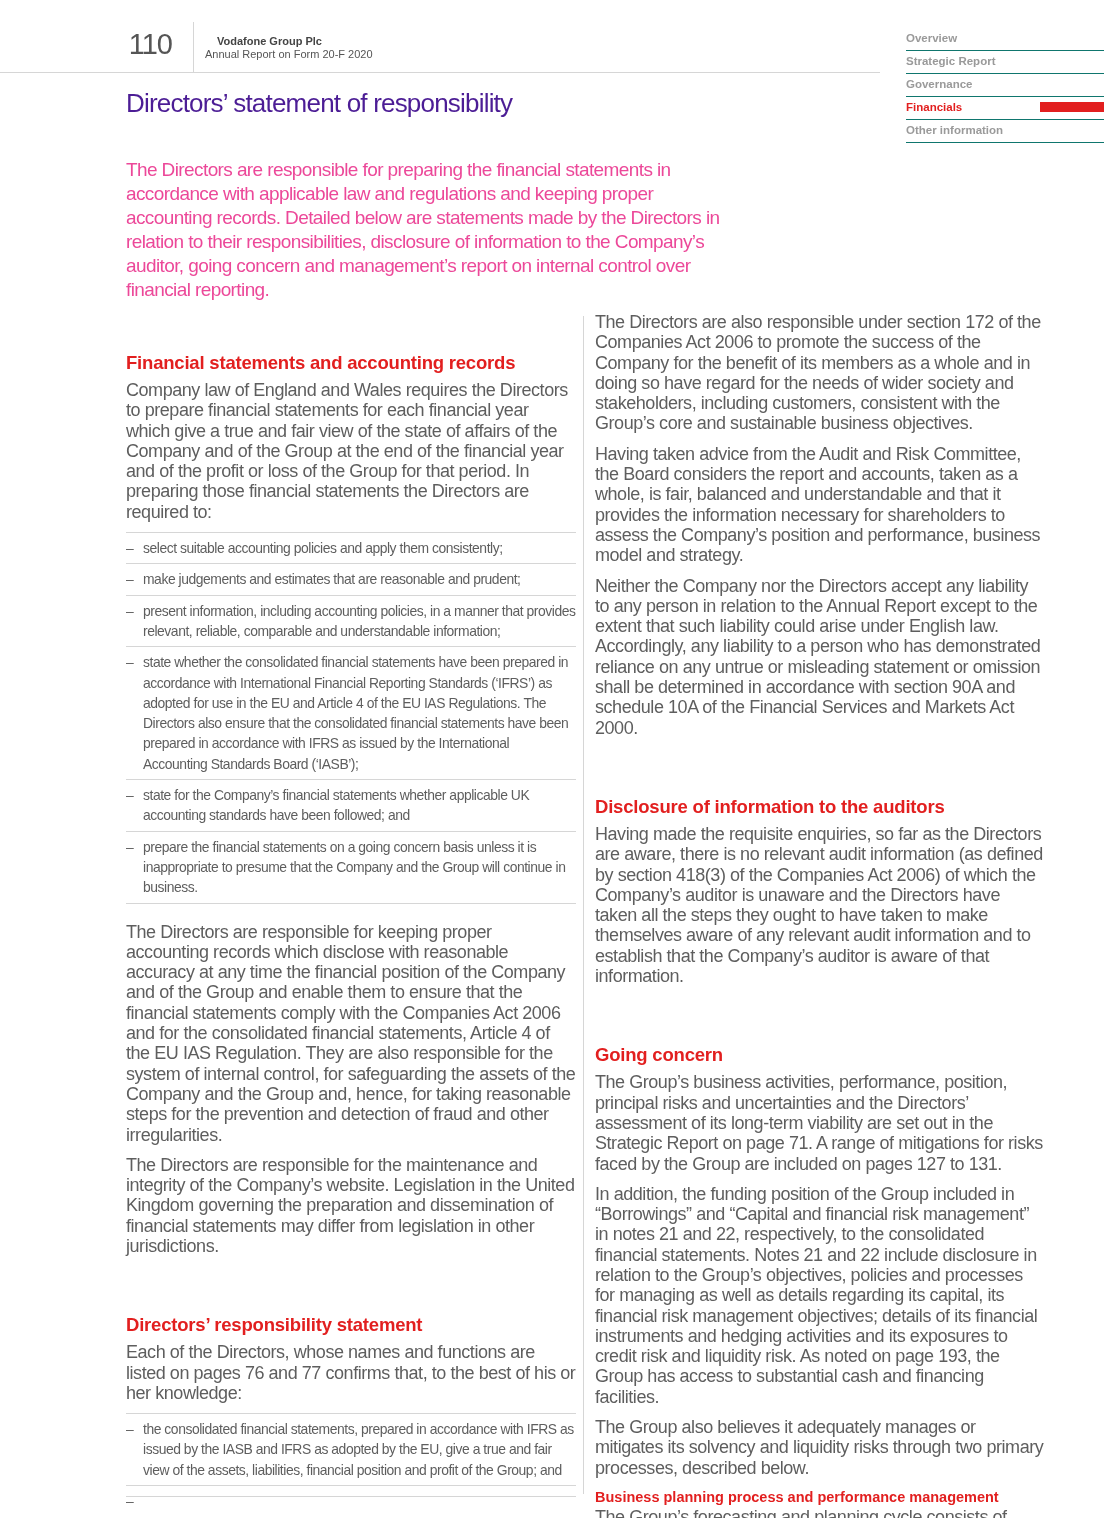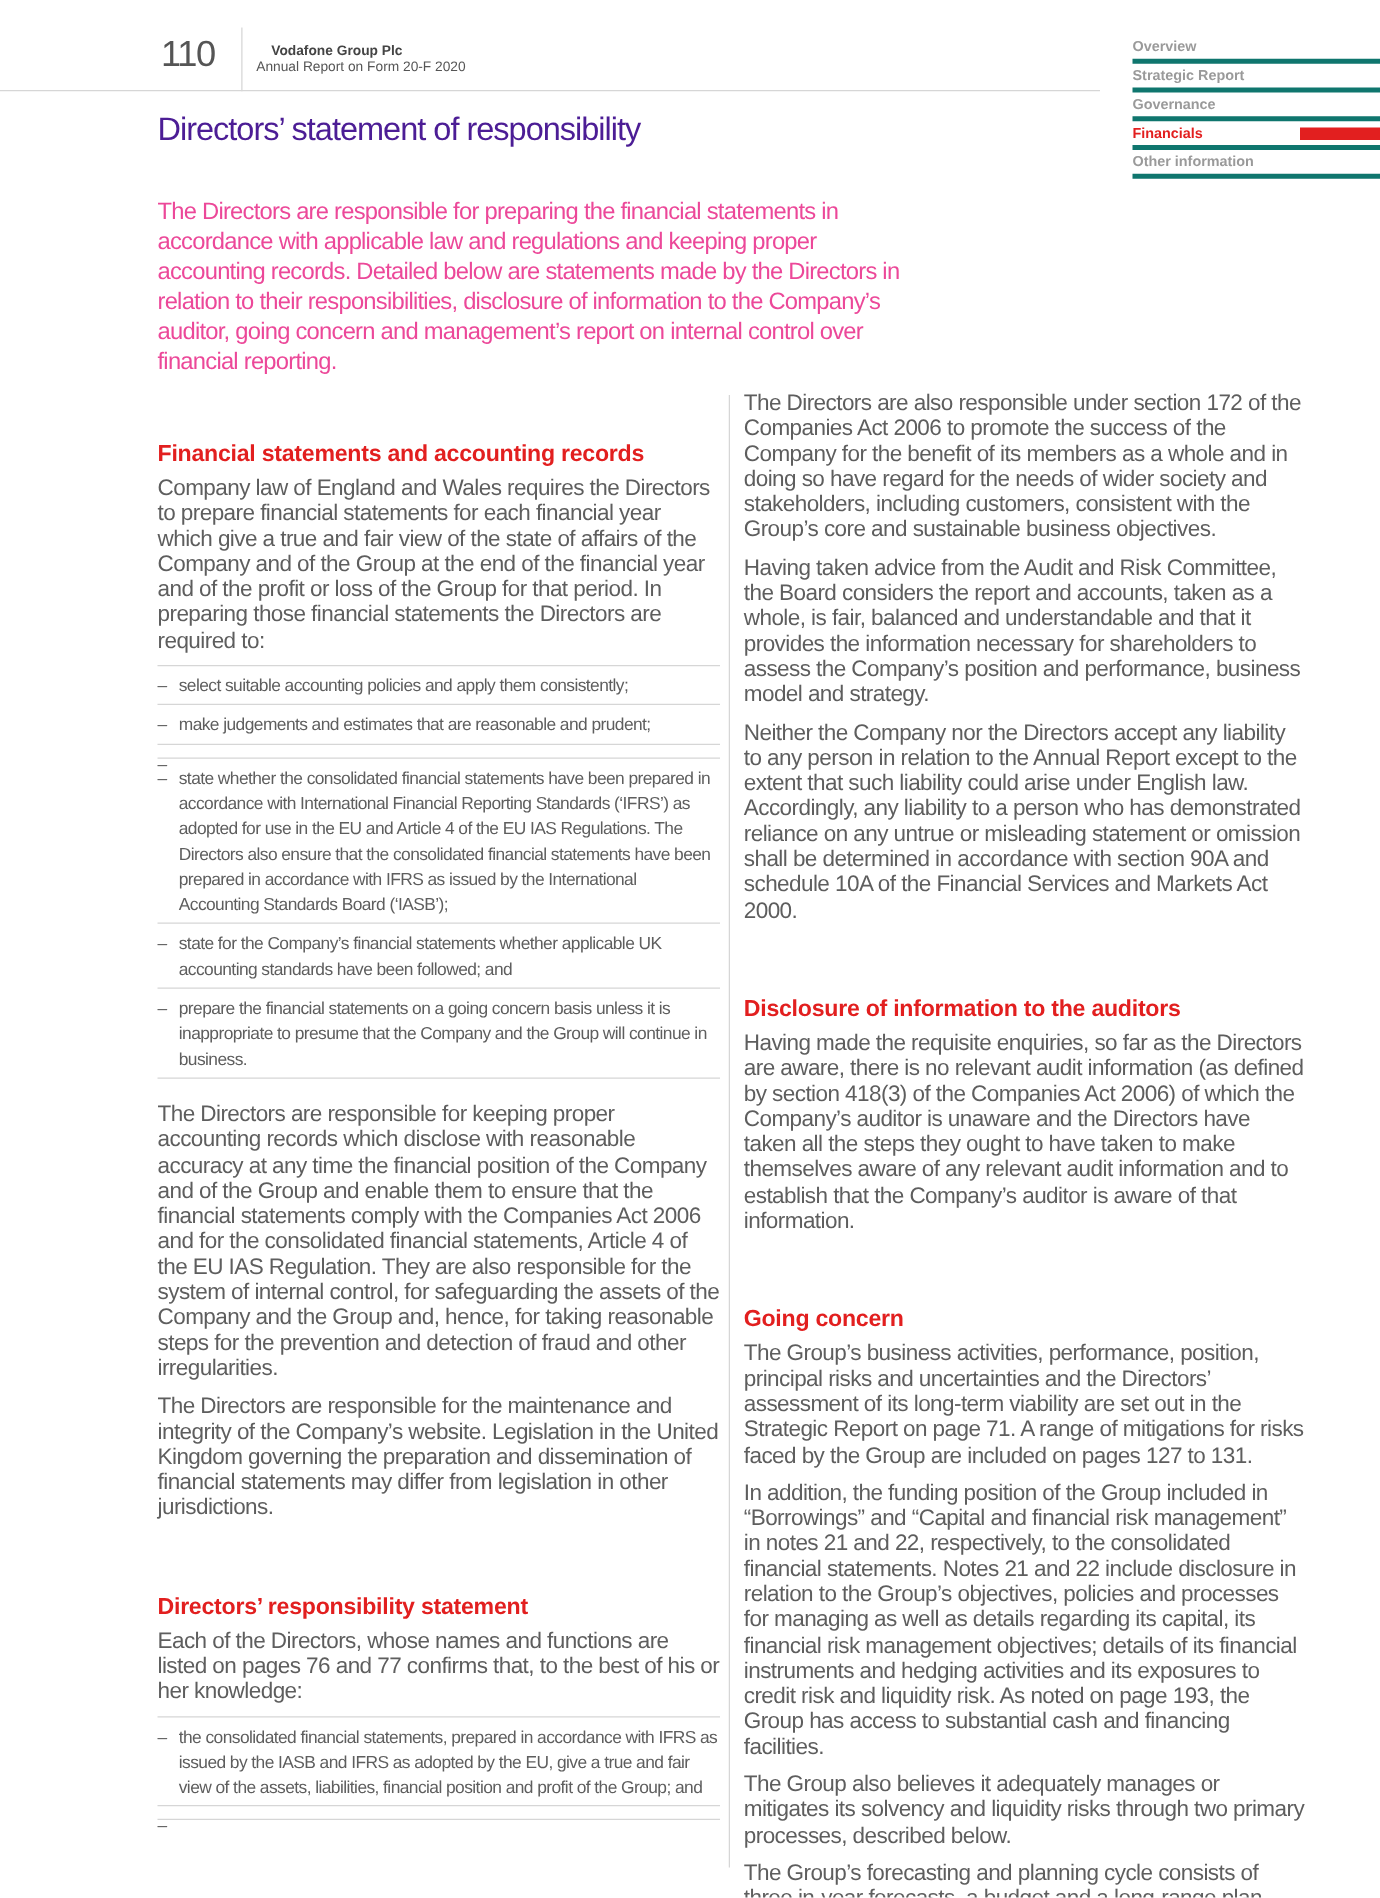--- a/index.html
+++ b/index.html
@@ -6,21 +6,21 @@
   html, body { width: 1104px; height: 1518px; background: #ffffff; overflow: hidden; }
   body { position: relative; font-family: "Liberation Sans", sans-serif; color: #5a5a5a; }
 
   .header-line { position: absolute; left: 0; top: 72px; width: 880px; height: 1px; background: #d6d6d6; }
   .page-number { position: absolute; left: 100px; top: 28px; width: 72px; text-align: right; font-size: 29px; color: #555; font-weight: 300; letter-spacing: -1px; }
   .header-vdivider { position: absolute; left: 193px; top: 22px; width: 1px; height: 51px; background: #d6d6d6; }
   .company-name { position: absolute; left: 205px; top: 35px; font-size: 11px; font-weight: bold; color: #444; margin-left: 12px; }
   .report-name { position: absolute; left: 205px; top: 48px; font-size: 11px; color: #555; }
 
   .nav { position: absolute; left: 906px; top: 28px; width: 198px; }
-  .nav-item { position: relative; height: 23px; border-bottom: 4px solid #0f766e; font-size: 11.5px; font-weight: bold; color: #9a9a9a; line-height: 21px; cursor: pointer; }
+  .nav-item { position: relative; height: 23px; border-bottom: 1px solid #0f766e; font-size: 11.5px; font-weight: bold; color: #9a9a9a; line-height: 21px; cursor: pointer; }
   .nav-item.active { color: #e21f1f; }
   .nav-item .active-bar { position: absolute; right: 0; top: 5px; width: 64px; height: 10px; background: #e21f1f; }
 
   .page-title { position: absolute; left: 126px; top: 88px; font-size: 26px; font-weight: normal; color: #4c1d95; letter-spacing: -0.8px; }
 
   .intro { position: absolute; left: 126px; top: 158px; width: 600px; font-size: 19px; line-height: 24px; color: #ec4899; letter-spacing: -0.6px; }
 
   .col { position: absolute; top: 312px; width: 450px; }
   .col-left { left: 126px; }
   .col-right { left: 595px; }
@@ -56,21 +56,21 @@
 <p class="intro">The Directors are responsible for preparing the financial statements in accordance with applicable law and regulations and keeping proper accounting records. Detailed below are statements made by the Directors in relation to their responsibilities, disclosure of information to the Company’s auditor, going concern and management’s report on internal control over financial reporting.</p>
 
 <div class="col-divider"></div>
 
 <section class="col col-left">
   <h2 class="section-heading">Financial statements and accounting records</h2>
   <p class="body">Company law of England and Wales requires the Directors to prepare financial statements for each financial year which give a true and fair view of the state of affairs of the Company and of the Group at the end of the financial year and of the profit or loss of the Group for that period. In preparing those financial statements the Directors are required to:</p>
   <ul class="dash-list">
     <li><span class="dash">–</span><span>select suitable accounting policies and apply them consistently;</span></li>
     <li><span class="dash">–</span><span>make judgements and estimates that are reasonable and prudent;</span></li>
-    <li><span class="dash">–</span></li>
+    <li><span class="dash">–</span><span>present information, including accounting policies, in a manner that provides relevant, reliable, comparable and understandable information;</span></li>
     <li><span class="dash">–</span><span>state whether the consolidated financial statements have been prepared in accordance with International Financial Reporting Standards (‘IFRS’) as adopted for use in the EU and Article 4 of the EU IAS Regulations. The Directors also ensure that the consolidated financial statements have been prepared in accordance with IFRS as issued by the International Accounting Standards Board (‘IASB’);</span></li>
     <li><span class="dash">–</span><span>state for the Company’s financial statements whether applicable UK accounting standards have been followed; and</span></li>
     <li><span class="dash">–</span><span>prepare the financial statements on a going concern basis unless it is inappropriate to presume that the Company and the Group will continue in business.</span></li>
   </ul>
   <div class="spacer"></div>
   <p class="body">The Directors are responsible for keeping proper accounting records which disclose with reasonable accuracy at any time the financial position of the Company and of the Group and enable them to ensure that the financial statements comply with the Companies Act 2006 and for the consolidated financial statements, Article 4 of the EU IAS Regulation. They are also responsible for the system of internal control, for safeguarding the assets of the Company and the Group and, hence, for taking reasonable steps for the prevention and detection of fraud and other irregularities.</p>
   <p class="body">The Directors are responsible for the maintenance and integrity of the Company’s website. Legislation in the United Kingdom governing the preparation and dissemination of financial statements may differ from legislation in other jurisdictions.</p>
   <div class="spacer"></div>
   <h2 class="section-heading">Directors’ responsibility statement</h2>
   <p class="body">Each of the Directors, whose names and functions are listed on pages 76 and 77 confirms that, to the best of his or her knowledge:</p>
@@ -85,14 +85,15 @@
   <p class="body">Having taken advice from the Audit and Risk Committee, the Board considers the report and accounts, taken as a whole, is fair, balanced and understandable and that it provides the information necessary for shareholders to assess the Company’s position and performance, business model and strategy.</p>
   <p class="body">Neither the Company nor the Directors accept any liability to any person in relation to the Annual Report except to the extent that such liability could arise under English law. Accordingly, any liability to a person who has demonstrated reliance on any untrue or misleading statement or omission shall be determined in accordance with section 90A and schedule 10A of the Financial Services and Markets Act 2000.</p>
   <div class="spacer"></div>
   <h2 class="section-heading">Disclosure of information to the auditors</h2>
   <p class="body">Having made the requisite enquiries, so far as the Directors are aware, there is no relevant audit information (as defined by section 418(3) of the Companies Act 2006) of which the Company’s auditor is unaware and the Directors have taken all the steps they ought to have taken to make themselves aware of any relevant audit information and to establish that the Company’s auditor is aware of that information.</p>
   <div class="spacer"></div>
   <h2 class="section-heading">Going concern</h2>
   <p class="body">The Group’s business activities, performance, position, principal risks and uncertainties and the Directors’ assessment of its long-term viability are set out in the Strategic Report on page 71. A range of mitigations for risks faced by the Group are included on pages 127 to 131.</p>
   <p class="body">In addition, the funding position of the Group included in “Borrowings” and “Capital and financial risk management” in notes 21 and 22, respectively, to the consolidated financial statements. Notes 21 and 22 include disclosure in relation to the Group’s objectives, policies and processes for managing as well as details regarding its capital, its financial risk management objectives; details of its financial instruments and hedging activities and its exposures to credit risk and liquidity risk. As noted on page 193, the Group has access to substantial cash and financing facilities.</p>
   <p class="body">The Group also believes it adequately manages or mitigates its solvency and liquidity risks through two primary processes, described below.</p>
+  <h3 class="sub-heading">Business planning process and performance management</h3>
   <p class="body">The Group’s forecasting and planning cycle consists of three in-year forecasts, a budget and a long-range plan. These generate income statement, cash flow and net debt projections for assessment by Group management and the Board. Each forecast is compared with prior forecasts and actual results so as to identify variances and understand the drivers of the changes and their future impact so as to allow management to take action where appropriate. Additional analysis is undertaken to review and sense check the key assumptions underpinning the forecasts.</p>
 </section>
 
 </body></html>

